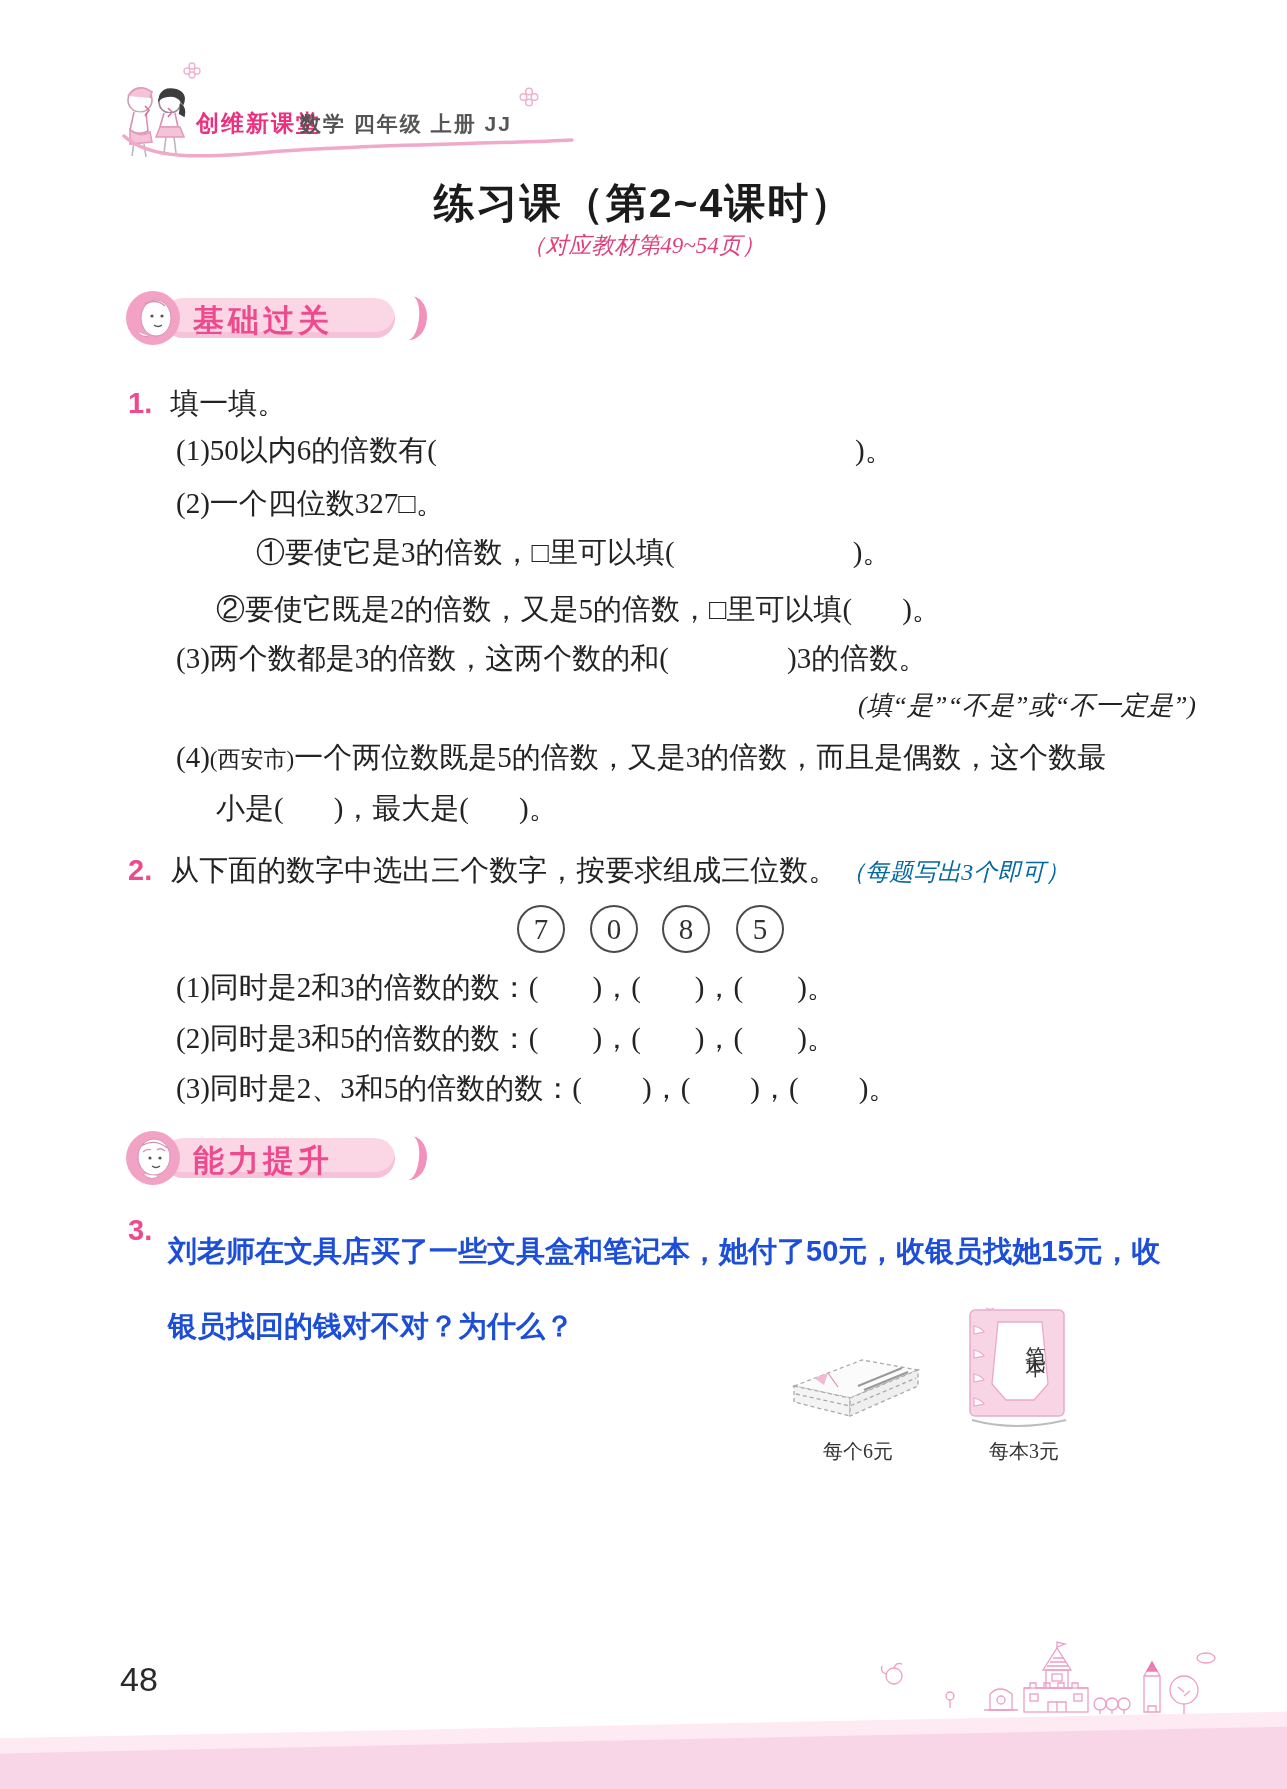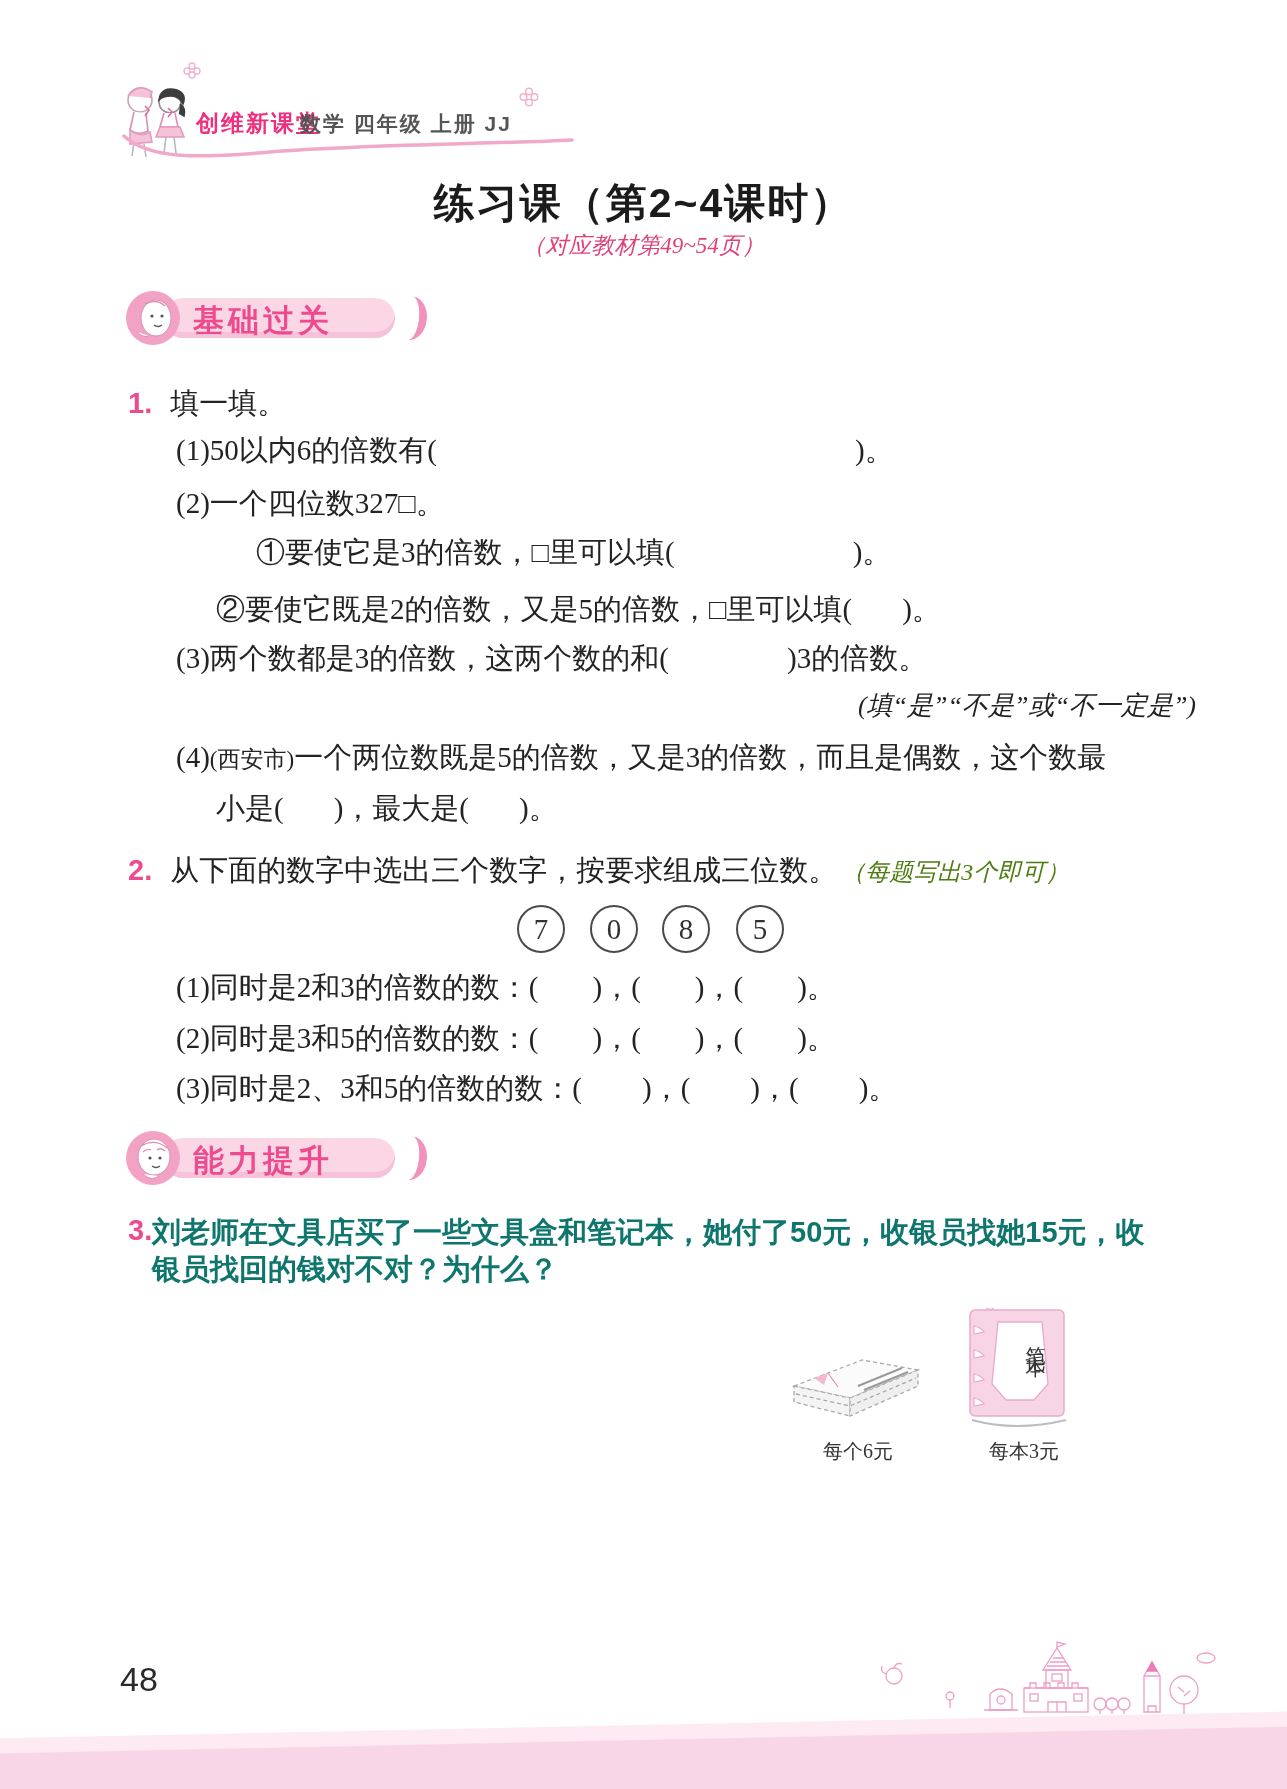--- a/index.html
+++ b/index.html
@@ -23,33 +23,33 @@
           box-shadow:inset 0 -6px 0 #f6c2da;}
   .banner-tail{position:absolute;left:288px;top:10px;width:26px;height:44px;border:0;border-right:8px solid #f291bb;
           border-radius:50%;transform:rotate(6deg);}
   .section-label{position:absolute;left:88px;top:14px;font-size:31px;font-weight:bold;color:#ed4b8d;letter-spacing:4px;
           font-family:"Liberation Sans",sans-serif;}
   .section-icon{position:absolute;left:18px;top:2px;}
 
   
   .qnum{font-family:"Liberation Sans",sans-serif;font-size:29px;font-weight:bold;color:#ed4b8d;}
   .qstem{font-family:"Liberation Sans",sans-serif;font-size:29px;font-weight:normal;color:#222;}
-  .qhint{font-size:24px;font-weight:normal;font-family:"Liberation Serif",serif;font-style:italic;color:#4d7c0f;}
+  .qhint{font-size:24px;font-weight:normal;font-family:"Liberation Serif",serif;font-style:italic;color:#0369a1;}
   .line{font-size:29px;color:#232323;}
   .small-tag{font-size:23px;}
   .blank{display:inline-block;}
   .hint-line{right:127px;text-align:right;font-size:26px;font-style:italic;color:#222;}
 
   
   .digit-circle{position:absolute;width:44px;height:44px;border:2px solid #4a4a4a;border-radius:50%;
       text-align:center;line-height:44px;font-size:29px;color:#333;}
 
   
-  .q3p{left:152px;top:1214px;width:1002px;font-family:"Liberation Sans",sans-serif;
-       font-size:29px;font-weight:bold;color:#0f766e;line-height:37px;}
+  .q3p{left:168px;top:1214px;width:1002px;font-family:"Liberation Sans",sans-serif;
+       font-size:29px;font-weight:bold;color:#1d4ed8;line-height:75px;}
 
   .price{font-size:20px;color:#333;transform:translateX(-50%);white-space:nowrap;}
   .nb-title{left:1023px;top:1330px;writing-mode:vertical-rl;font-size:20px;letter-spacing:6px;color:#333;}
 
   
   .band{left:0;top:1700px;width:1287px;height:89px;}
   .band.light{background:#fdeaf3;clip-path:polygon(0 43%,100% 13%,100% 100%,0 100%);}
   .band.deep{background:#f8d6e7;clip-path:polygon(0 60%,100% 30%,100% 100%,0 100%);}
   .pagenum{left:120px;top:1660px;font-family:"Liberation Sans",sans-serif;font-size:34px;color:#2a2a2a;}
 </style>

